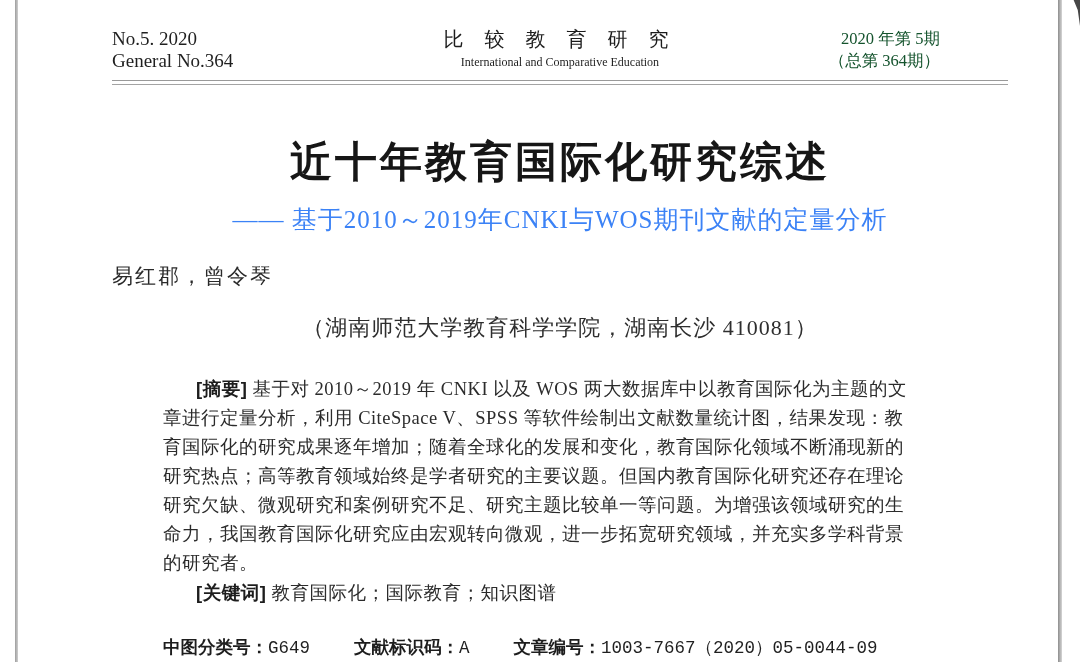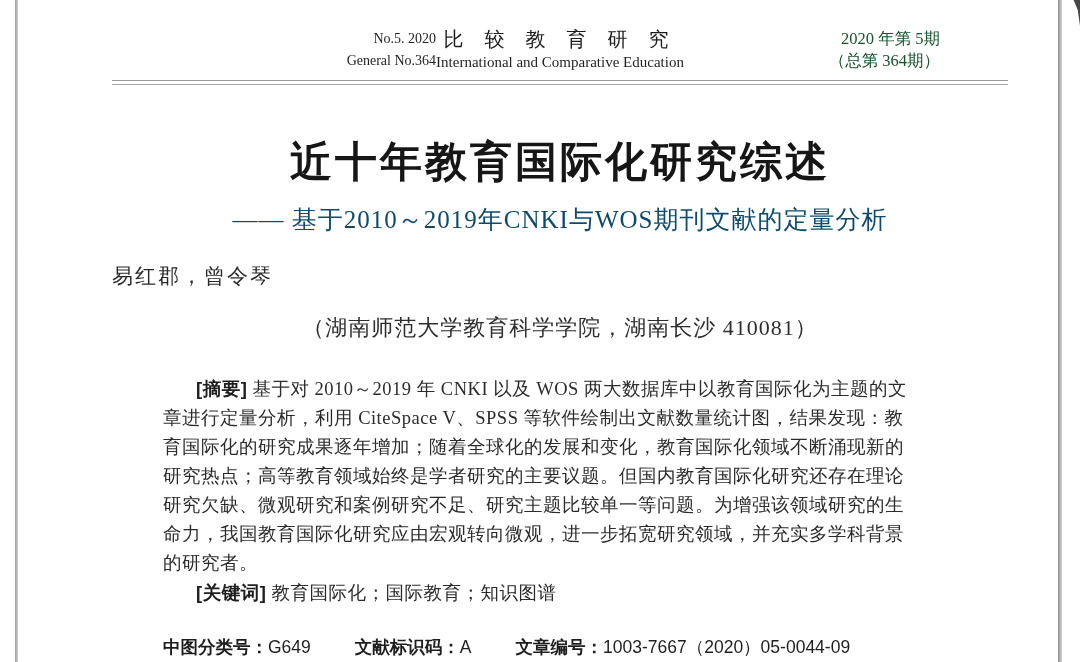--- a/index.html
+++ b/index.html
@@ -26,39 +26,39 @@
     clip-path: polygon(20% 0, 100% 0, 100% 100%, 72% 38%);
   }
   
   .content {
     position: absolute; left: 112px; top: 28px; width: 896px;
   }
   .journal-header {
     display: grid; grid-template-columns: 1fr auto 1fr;
     align-items: start;
   }
-  .jh-left { text-align: right; font-size: 14px; line-height: 22px; color: #1f1f1f; }
+  .jh-left { text-align: left; font-size: 19px; line-height: 22px; color: #1f1f1f; }
   .jh-center { text-align: center; }
   .jh-center .zh { font-size: 20px; letter-spacing: 8px; line-height: 23px; color: #1c1c1c; }
-  .jh-center .en { font-size: 15px; line-height: 22px; color: #1f1f1f; }
+  .jh-center .en { font-size: 12px; line-height: 22px; color: #1f1f1f; }
   .jh-right { text-align: right; font-size: 16.5px; line-height: 22px; padding-right: 68px; color: #14532d; }
   .double-rule {
     margin-top: 7px; height: 5px;
     border-top: 1.7px solid #9a9a9a;
     border-bottom: 1.7px solid #a3a3a3;
   }
   .article-title {
     margin-top: 53px; text-align: center;
     font-family: Liberation Sans, sans-serif;
     font-weight: bold; font-size: 42px; letter-spacing: 3px;
     color: #161616; line-height: 1.15;
   }
   .article-subtitle {
     margin-top: 17px; text-align: center;
-    font-size: 25px; letter-spacing: 1px; color: #0c4a6e;
+    font-size: 25px; letter-spacing: 1px; color: #3b82f6;
   }
   .authors {
     margin-top: 26px; text-align: left;
     font-size: 21px; letter-spacing: 2px; color: #2a2a2a; font-family: Liberation Mono, monospace;
   }
   .affiliation {
     margin-top: 23px; text-align: center;
     font-size: 22px; letter-spacing: 1px; color: #2e2e2e;
   }
   .abstract {
@@ -72,21 +72,21 @@
     font-family: "Liberation Sans", sans-serif;
     font-weight: bold; color: #1d1d1d;
   }
   .keywords { margin-top: 0px; text-indent: 33px; }
   .meta-line {
     margin-top: 27px; margin-left: 51px;
     display: flex; gap: 44px; align-items: baseline;
     font-size: 17.5px; color: #1f1f1f; white-space: nowrap;
   }
   .meta-item .label-bold { font-size: 17.5px; }
-  .meta-value { font-family: Liberation Sans, sans-serif; }
+  .meta-value { font-family: Liberation Mono, monospace; }
 </style>
 </head>
 <body>
 
 <div class="edge-left"></div>
 <div class="edge-right"></div>
 <div class="corner-sliver"></div>
 
 <div class="content">
 

